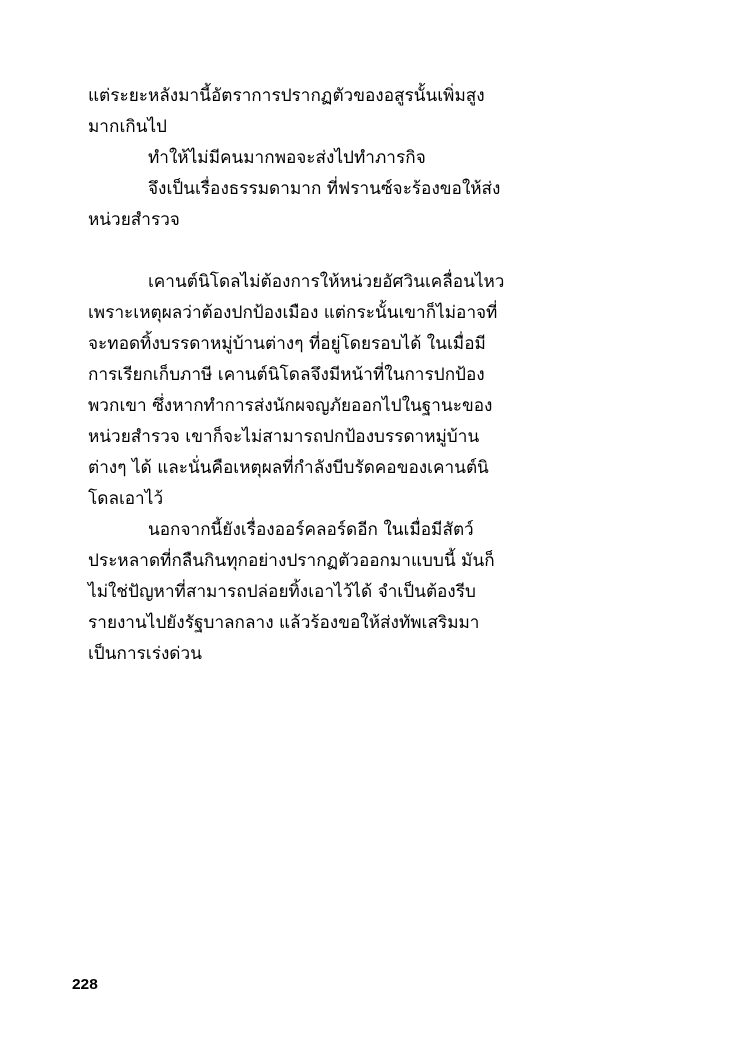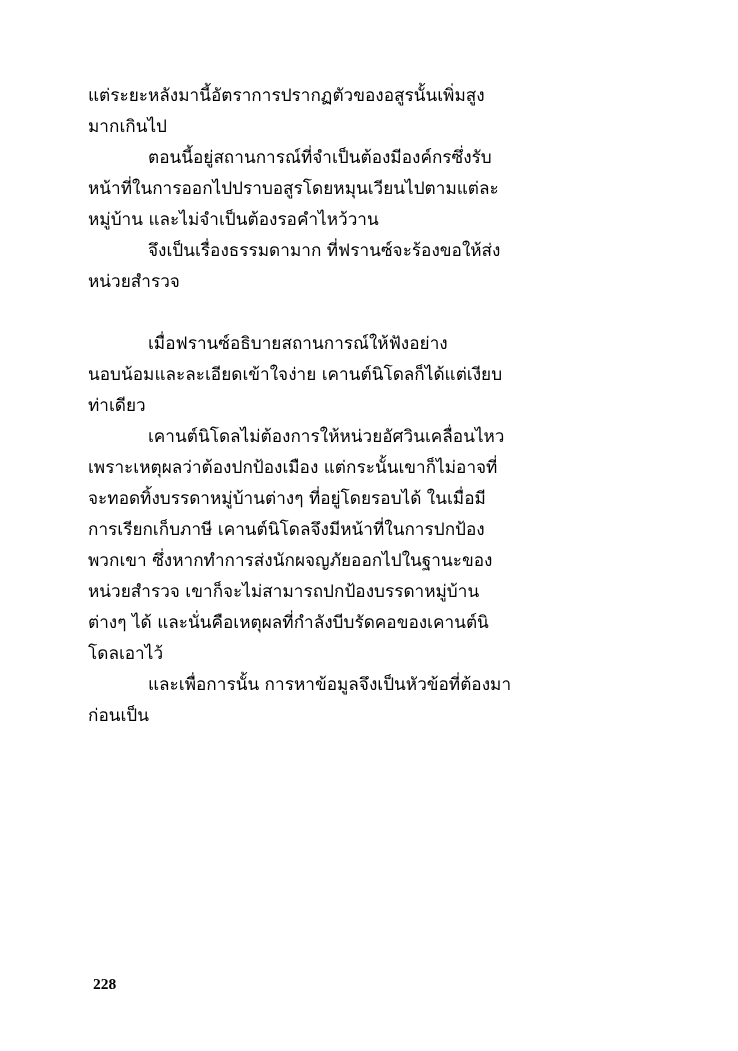--- a/index.html
+++ b/index.html
@@ -33,37 +33,36 @@
     text-indent: 0;
   }
   .para.indent {
     text-indent: 60px;
   }
   .spacer {
     height: 31px;
   }
   .folio {
     position: absolute;
-    left: 93px;
+    left: 72px;
     bottom: 58px;
     font-size: 15.5px;
     font-weight: bold;
-    font-family: Liberation Serif, serif;
+    font-family: Liberation Sans, sans-serif;
   }
 </style>
 </head>
 <body>
 
 <div class="page">
   <div class="body-text">
 
     <p class="para">แต่ระยะหลังมานี้อัตราการปรากฏตัวของอสูรนั้นเพิ่มสูงมากเกินไป</p>
-    <p class="para indent">ตอนนี้อยู่สถานการณ์ที่จำเป็นต้องมีองค์กรซึ่งรับหน้าที่ในการออกไปปราบอสูรโดยหมุนเวียนไปตามแต่ละหมู่บ้าน และไม่จำเป็นต้องรอคำไหว้วาน</p>
+    <p class="para indent">ทำให้ไม่มีคนมากพอจะส่งไปทำภารกิจ</p>
     <p class="para indent">จึงเป็นเรื่องธรรมดามาก ที่ฟรานซ์จะร้องขอให้ส่งหน่วยสำรวจ</p>
     <div class="spacer"></div>
-    <p class="para indent">เมื่อฟรานซ์อธิบายสถานการณ์ให้ฟังอย่างนอบน้อมและละเอียดเข้าใจง่าย เคานต์นิโดลก็ได้แต่เงียบท่าเดียว</p>
     <p class="para indent">เคานต์นิโดลไม่ต้องการให้หน่วยอัศวินเคลื่อนไหวเพราะเหตุผลว่าต้องปกป้องเมือง แต่กระนั้นเขาก็ไม่อาจที่จะทอดทิ้งบรรดาหมู่บ้านต่างๆ ที่อยู่โดยรอบได้ ในเมื่อมีการเรียกเก็บภาษี เคานต์นิโดลจึงมีหน้าที่ในการปกป้องพวกเขา ซึ่งหากทำการส่งนักผจญภัยออกไปในฐานะของหน่วยสำรวจ เขาก็จะไม่สามารถปกป้องบรรดาหมู่บ้านต่างๆ ได้ และนั่นคือเหตุผลที่กำลังบีบรัดคอของเคานต์นิโดลเอาไว้</p>
-    <p class="para indent">และเพื่อการนั้น การหาข้อมูลจึงเป็นหัวข้อที่ต้องมาก่อนเป็น</p>
+    <p class="para indent">นอกจากนี้ยังเรื่องออร์คลอร์ดอีก ในเมื่อมีสัตว์ประหลาดที่กลืนกินทุกอย่างปรากฏตัวออกมาแบบนี้ มันก็ไม่ใช่ปัญหาที่สามารถปล่อยทิ้งเอาไว้ได้ จำเป็นต้องรีบรายงานไปยังรัฐบาลกลาง แล้วร้องขอให้ส่งทัพเสริมมาเป็นการเร่งด่วน</p>
 
   </div>
 
   <div class="folio">228</div>
 </div>
 
 </body></html>

